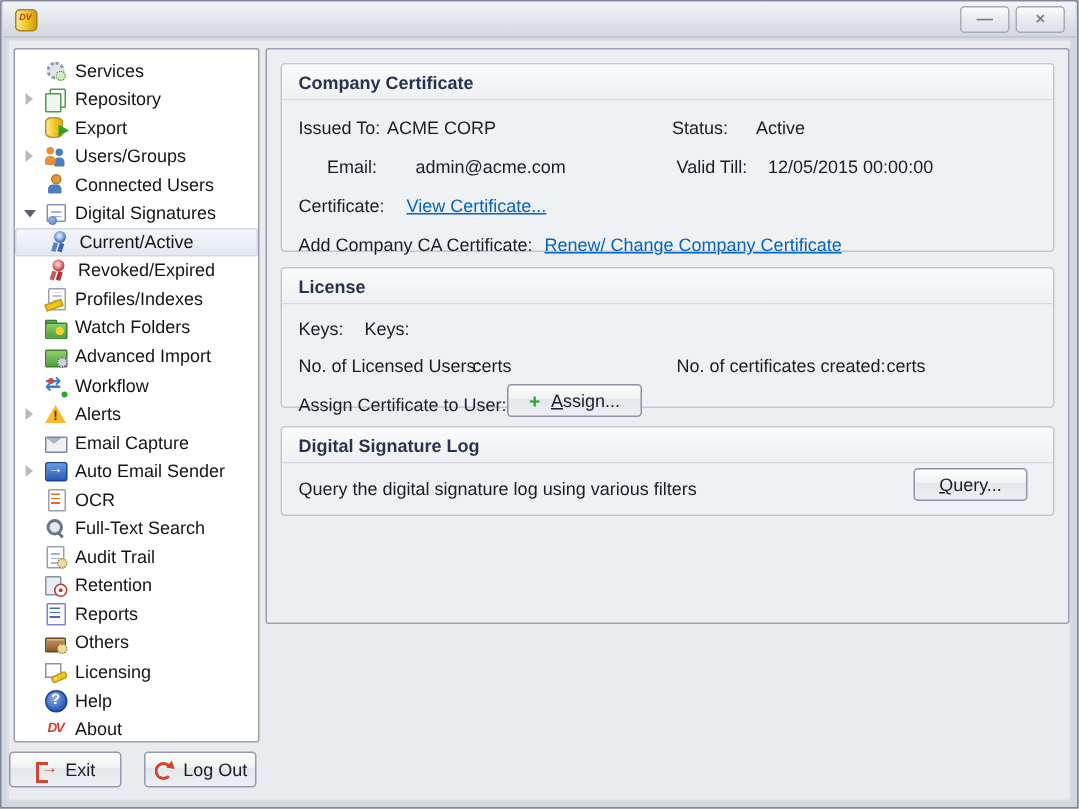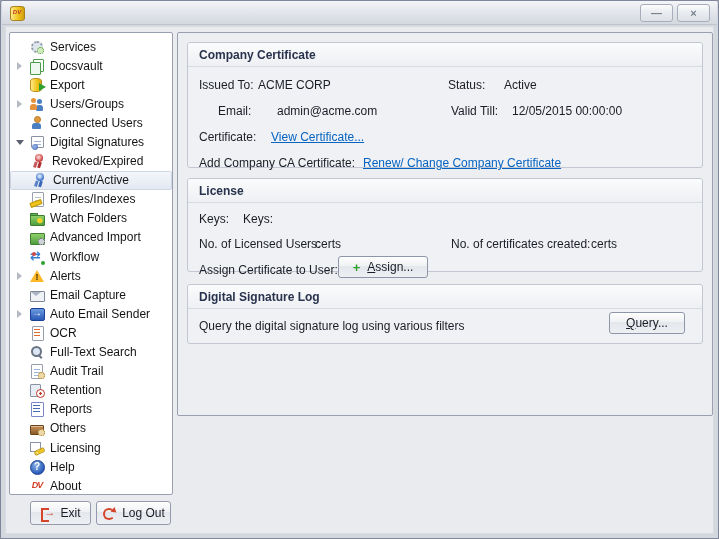--- a/index.html
+++ b/index.html
@@ -159,21 +159,21 @@
   .ic-help::after{ content:"?"; left:0; top:2px; width:16px; text-align:center;
     color:#fff; font-weight:bold; font-size:10px; }
   .ic-about::before{ content:"DV"; left:0; top:2px; width:16px; text-align:center;
     color:#d43f2a; font-weight:bold; font-style:italic; font-size:9px; letter-spacing:-1px; }
 
   
   .btn{ display:flex; align-items:center; justify-content:center; gap:6px;
     border:1px solid #949aad; border-radius:3px; font-size:12px; color:#1b1d26;
     background:linear-gradient(#fefefe,#f0f1f4 45%,#e3e6eb 46%,#eef0f3);
     box-shadow:inset 0 1px 0 #fff; cursor:default; }
-  .btn-exit{ position:absolute; left:24px; top:474px; width:61px; height:24px; }
+  .btn-exit{ position:absolute; left:0; top:474px; width:75px; height:24px; }
   .btn-logout{ position:absolute; left:90px; top:474px; width:75px; height:24px; }
   .ic-exit{ position:relative; width:14px; height:14px; flex:0 0 14px; }
   .ic-exit::before{ content:""; position:absolute; left:1px; top:2px; width:6px; height:10px;
     border:2px solid #d4452a; border-right:none; }
   .ic-exit::after{ content:"→"; position:absolute; left:4px; top:-1px; font-size:11px;
     font-weight:bold; color:#d4452a; line-height:15px; }
   .ic-logout{ position:relative; width:14px; height:14px; flex:0 0 14px; }
   .ic-logout::before{ content:""; position:absolute; left:1px; top:2px; width:8px; height:8px;
     border:2px solid #d4452a; border-radius:50%; border-right-color:transparent; }
   .ic-logout::after{ content:""; position:absolute; left:10px; top:2px; width:0; height:0;
@@ -227,21 +227,21 @@
     <div class="sidebar">
       <ul class="tree">
         <li class="trow">
             <span class="exp"></span>
             <span class="ic ic-services"></span>
             <span class="tlabel">Services</span>
           </li>
         <li class="trow">
             <span class="exp c"></span>
             <span class="ic ic-repository"></span>
-            <span class="tlabel">Docsvault</span>
+            <span class="tlabel">Repository</span>
           </li>
         <li class="trow">
             <span class="exp"></span>
             <span class="ic ic-export"></span>
             <span class="tlabel">Export</span>
           </li>
         <li class="trow">
             <span class="exp c"></span>
             <span class="ic ic-users"></span>
             <span class="tlabel">Users/Groups</span>
@@ -249,27 +249,27 @@
         <li class="trow">
             <span class="exp"></span>
             <span class="ic ic-user"></span>
             <span class="tlabel">Connected Users</span>
           </li>
         <li class="trow">
             <span class="exp e"></span>
             <span class="ic ic-digsig"></span>
             <span class="tlabel">Digital Signatures</span>
           </li>
+        <li class="trow child selected">
+            <span class="ic ic-ribbon-b"></span>
+            <span class="tlabel">Current/Active</span>
+          </li>
         <li class="trow child">
             <span class="ic ic-ribbon-r"></span>
             <span class="tlabel">Revoked/Expired</span>
-          </li>
-        <li class="trow child selected">
-            <span class="ic ic-ribbon-b"></span>
-            <span class="tlabel">Current/Active</span>
           </li>
         <li class="trow">
             <span class="exp"></span>
             <span class="ic ic-profiles"></span>
             <span class="tlabel">Profiles/Indexes</span>
           </li>
         <li class="trow">
             <span class="exp"></span>
             <span class="ic ic-watchf"></span>
             <span class="tlabel">Watch Folders</span>

